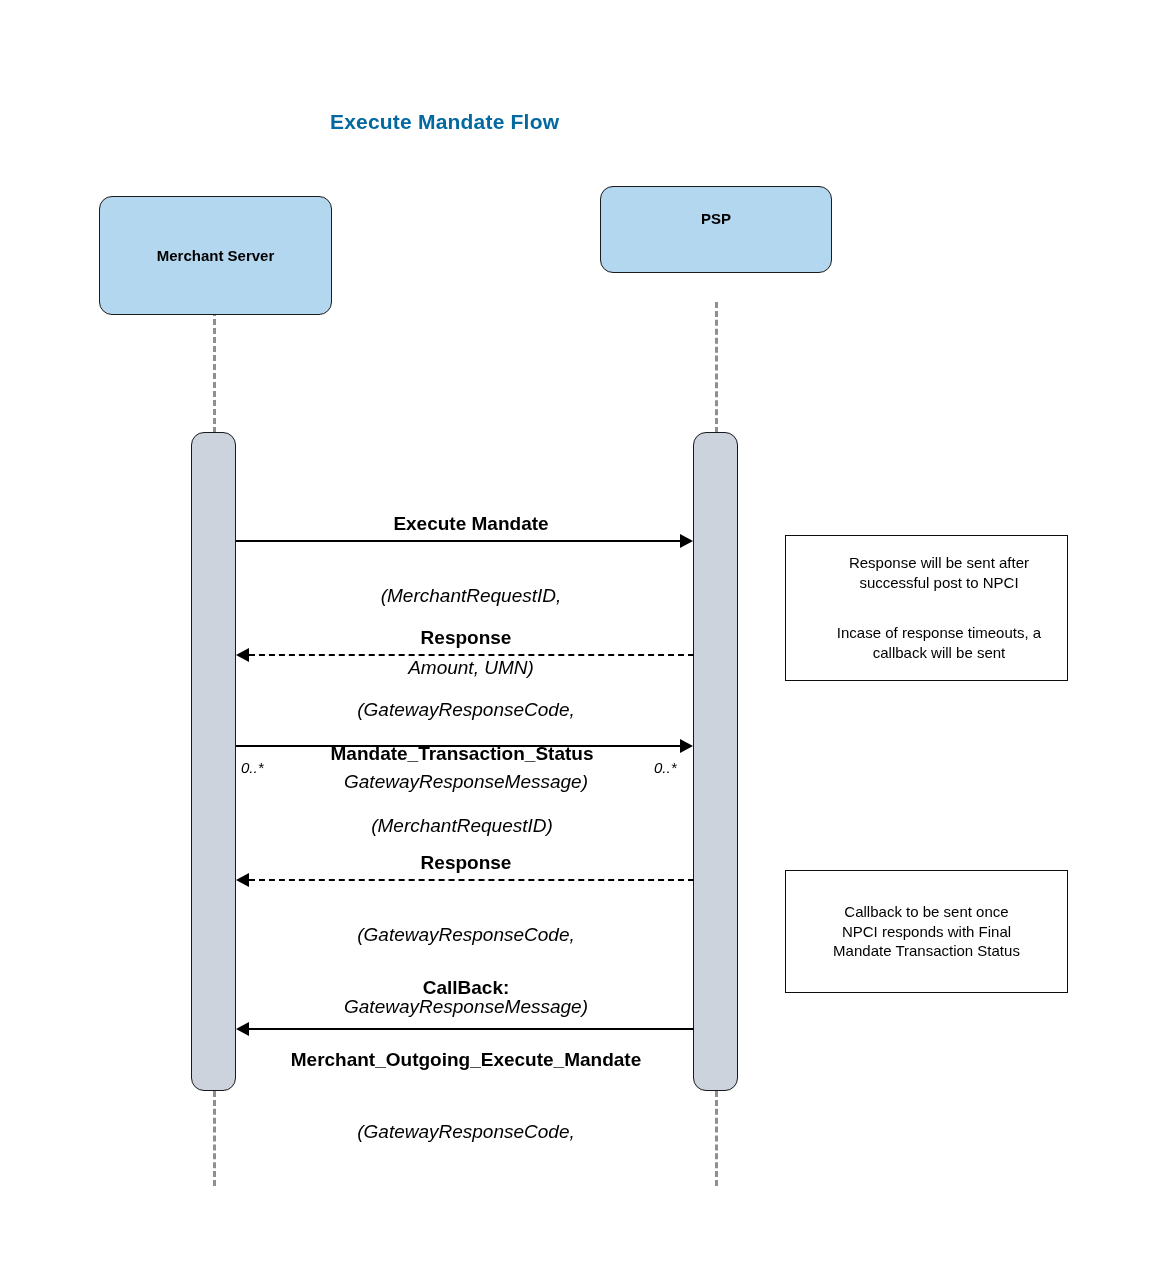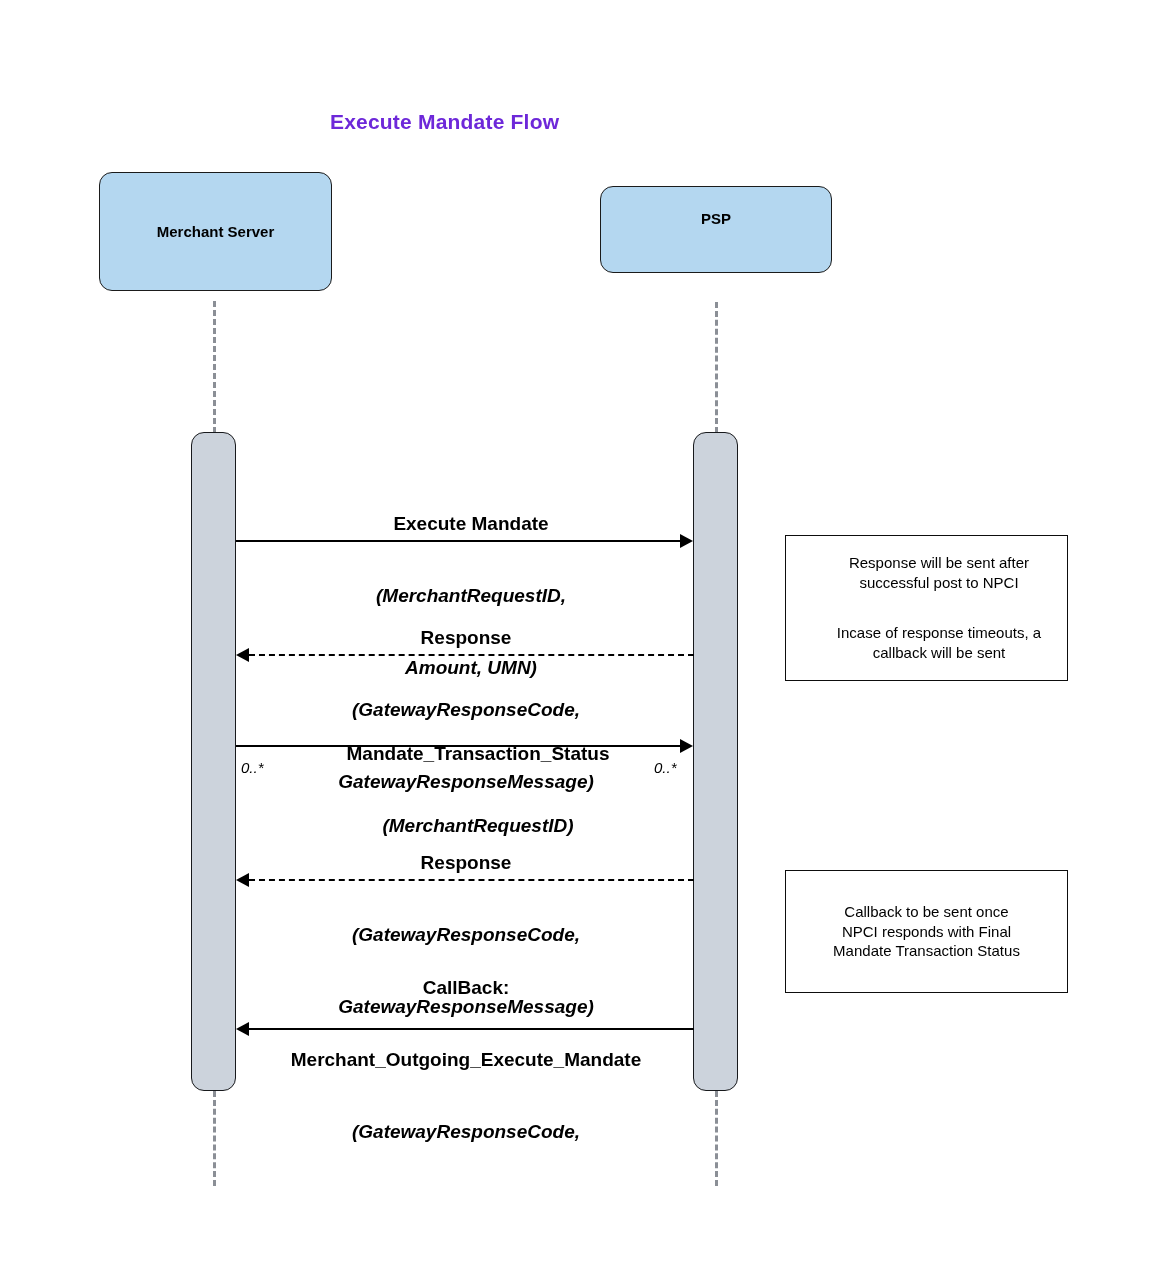--- a/index.html
+++ b/index.html
@@ -24,21 +24,21 @@
     height: 1287px;
   }
 
   
   .diagram-title {
     position: absolute;
     left: 330px;
     top: 110px;
     font-size: 21px;
     font-weight: bold;
-    color: #6d28d9;
+    color: #0369a1;
     letter-spacing: 0.2px;
     white-space: nowrap;
   }
 
   
   .participant {
     position: absolute;
     box-sizing: border-box;
     border: 1.6px solid #1b1b1b;
     border-radius: 13px;
@@ -48,21 +48,21 @@
     justify-content: center;
   }
   .participant-label {
     font-size: 15px;
     font-weight: bold;
     color: #000;
     text-align: center;
   }
   #participant-merchant-server {
     left: 99px;
-    top: 172px;
+    top: 196px;
     width: 233px;
     height: 119px;
   }
   #participant-psp {
     left: 600px;
     top: 186px;
     width: 232px;
     height: 87px;
     align-items: flex-end;
     padding-bottom: 45px;
@@ -90,21 +90,21 @@
   }
   .msg-labels {
     position: absolute;
     text-align: center;
     line-height: 1.26;
     font-size: 19px;
     white-space: pre;
   }
   .msg-line-bold   { font-weight: bold; }
   .msg-line-normal { font-weight: bold; }
-  .msg-line-italic { font-style: italic; font-weight: bold; }
+  .msg-line-italic { font-style: italic; font-weight: normal; }
 
   .arrow-line {
     position: absolute;
     height: 0;
     border-top: 2.2px solid #000;
   }
   .arrow-line.dashed {
     border-top: 2.6px dashed #000;
   }
   .arrow-head {
@@ -193,21 +193,21 @@
     <div class="msg-labels" style="left:276px; top:578px; width:380px;">
       <div class="msg-line-bold">Response</div>
       <div class="msg-line-italic">(GatewayResponseCode,</div>
       <div class="msg-line-italic">GatewayResponseMessage)</div>
     </div>
     <div class="arrow-line dashed" style="left:249px; top:654px; width:445px;"></div>
     <div class="arrow-head left" style="left:236px; top:648px;"></div>
   </div>
 
   <div class="message">
-    <div class="msg-labels" style="left:288px; top:694px; width:380px;">
+    <div class="msg-labels" style="left:272px; top:694px; width:380px;">
       <div class="msg-line-bold">Mandate_Transaction_Status</div>
       <div class="msg-line-italic">(MerchantRequestID)</div>
     </div>
     <div class="arrow-line" style="left:236px; top:745px; width:444px;"></div>
     <div class="arrow-head right" style="left:680px; top:739px;"></div>
     <div class="multiplicity" style="left:241px; top:759px;">0..*</div>
     <div class="multiplicity" style="left:654px; top:759px;">0..*</div>
   </div>
 
   <div class="message">

